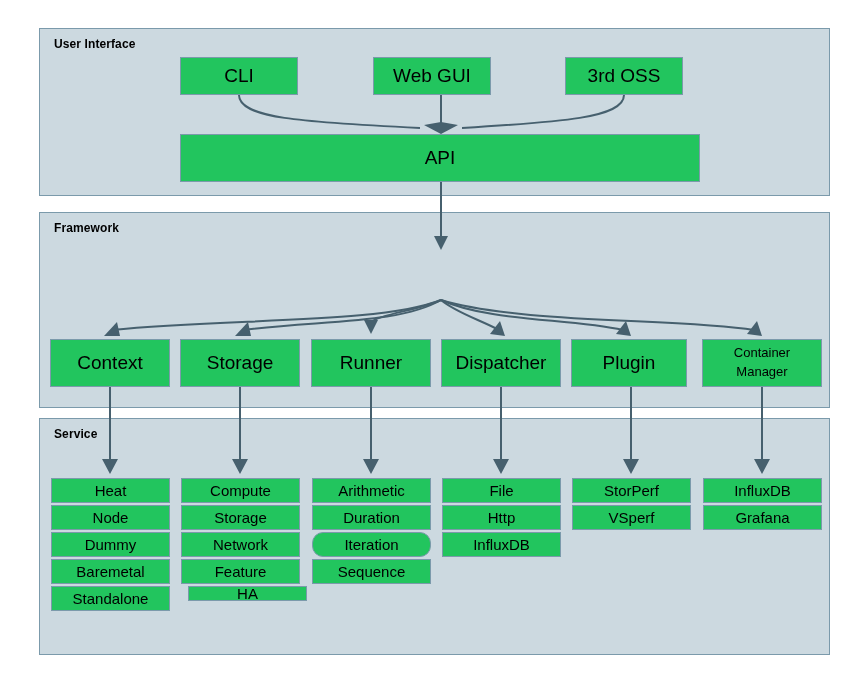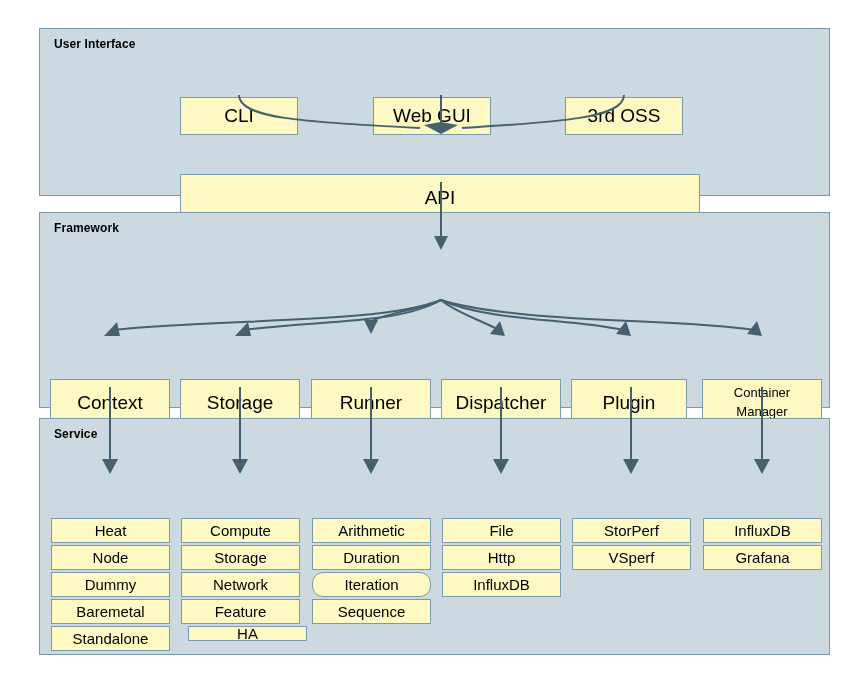--- a/index.html
+++ b/index.html
@@ -31,31 +31,30 @@
     top: 8px;
     font-size: 12px;
     font-weight: bold;
     color: #000000;
     letter-spacing: 0.1px;
     white-space: nowrap;
   }
   
   .node {
     position: absolute;
-    background: #fef9c3;
+    background: #22c55e;
     border: 1px solid #7b9aab;
     box-sizing: border-box;
     display: flex;
     align-items: center;
     justify-content: center;
     text-align: center;
     color: #000000;
     font-size: 19px;
     line-height: 1.15;
-    margin-top: 40px;
   }
   .node.small {
     font-size: 13px;
     flex-direction: column;
     line-height: 1.45;
   }
   .node.svc {
     font-size: 15px;
   }
   

